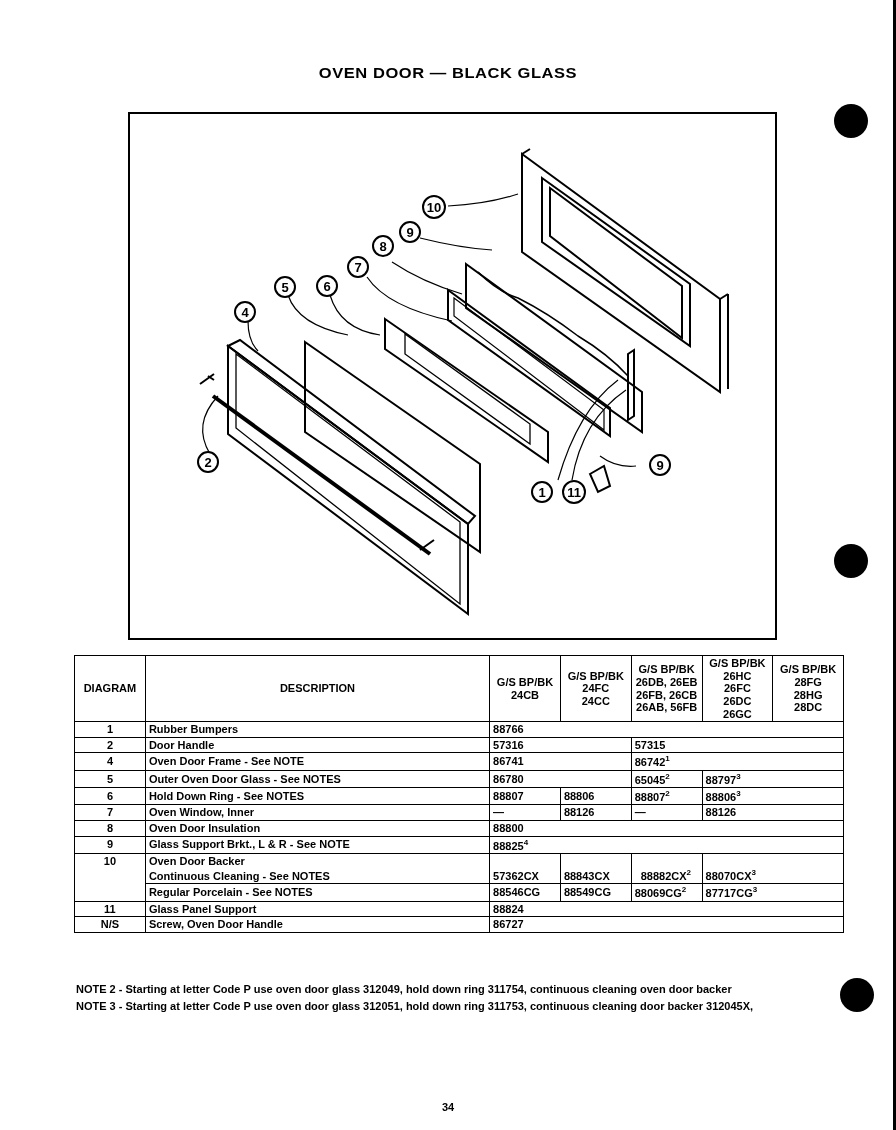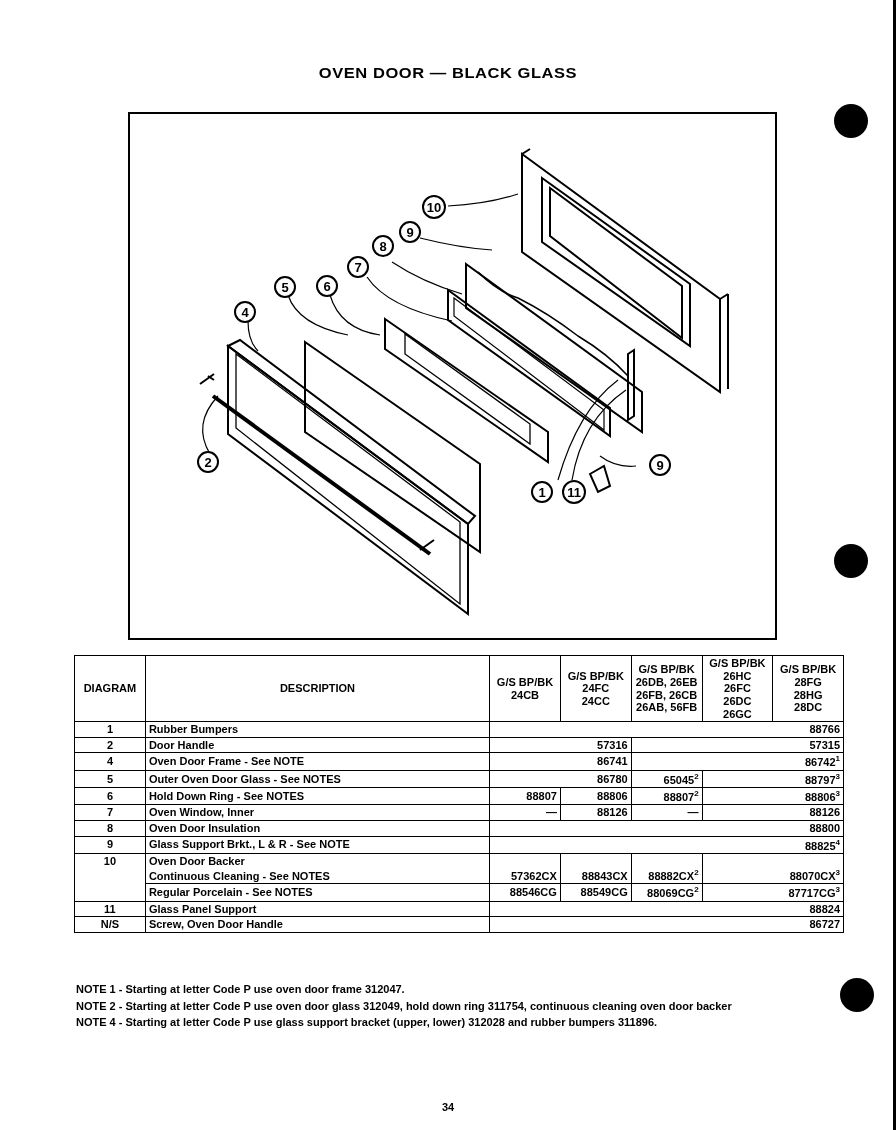--- a/index.html
+++ b/index.html
@@ -9,21 +9,21 @@
   .diagram-box { position:absolute; left:128px; top:112px; width:645px; height:524px; border:2px solid #000; }
   .diagram-box svg { position:absolute; left:0; top:0; }
   .callout-text { font-family:"Liberation Sans", sans-serif; font-size:13px; font-weight:bold; }
   table.parts { position:absolute; left:74px; top:655px; width:770px; border-collapse:collapse; font-size:11px; font-weight:bold; }
   table.parts td, table.parts th { border:1.5px solid #000; padding:1px 3px; line-height:1.15; }
   table.parts th { font-size:11px; text-align:center; vertical-align:middle; }
   th.h-diag { width:64px; text-align:left; }
   th.h-desc { text-align:left; width:340px; }
   th.h-col { width:64px; font-size:10.5px; line-height:1.05; }
   td.num { text-align:center; }
-  td.val { text-align:right; }
+  td.val { text-align:left; }
   td.sub { padding-left:26px; }
   sup { font-size:8px; }
   .notes { position:absolute; left:76px; top:981px; width:790px; font-size:11px; font-weight:bold; line-height:16.5px; }
   .notes .note { white-space:nowrap; }
   .notes .cont { padding-left:52px; white-space:nowrap; }
   .page-num { position:absolute; top:1093px; left:0; width:896px; text-align:center; font-size:11px; font-weight:bold;margin-top:8px; }
   .scan-edge { position:absolute; right:0; top:0; width:3px; height:1130px; background:#000; }
 </style>
 </head>
 <body>
@@ -218,18 +218,17 @@
     </tr>
     <tr>
       <td class="num">N/S</td>
       <td>Screw, Oven Door Handle</td>
       <td class="val" colspan="5">86727</td>
     </tr>
   </tbody>
 </table>
 
 <div class="notes">
-  <div class="note"><span>NOTE 1</span><span> - Starting at letter Code P use oven door frame 312047.</span></div>
   <div class="note"><span>NOTE 2</span><span> - Starting at letter Code P use oven door glass 312049, hold down ring 311754, continuous cleaning oven door backer</span></div>
-  <div class="note"><span>NOTE 4</span><span> - Starting at letter Code P use glass support bracket (upper, lower) 312028 and rubber bumpers 311896.</span></div>
+  <div class="note"><span>NOTE 3</span><span> - Starting at letter Code P use oven door glass 312051, hold down ring 311753, continuous cleaning door backer 312045X,</span></div>
 </div>
 
 <div class="page-num">34</div>
 
 </body></html>

